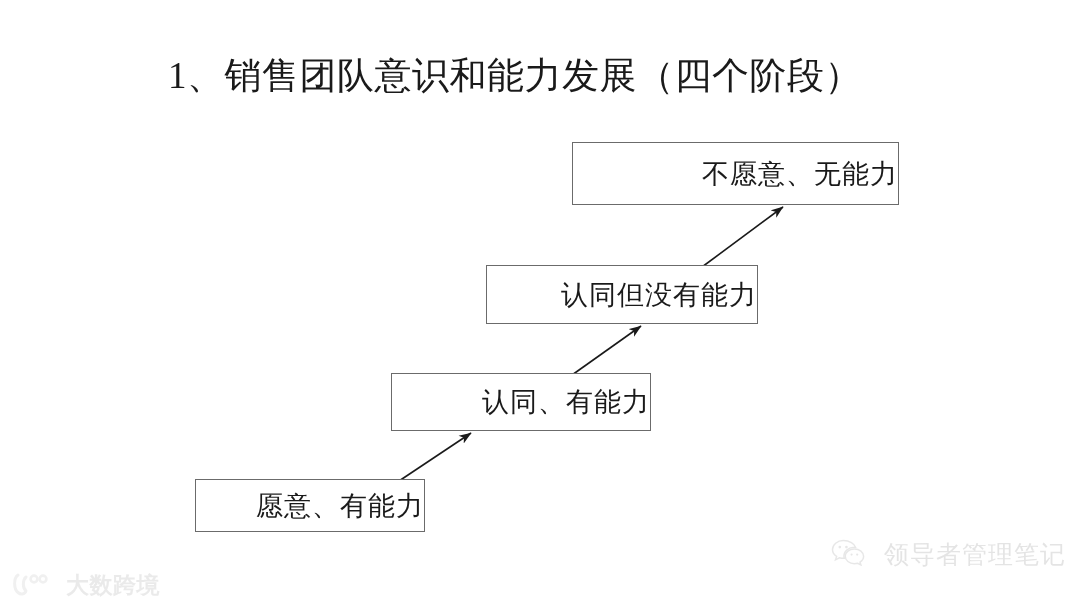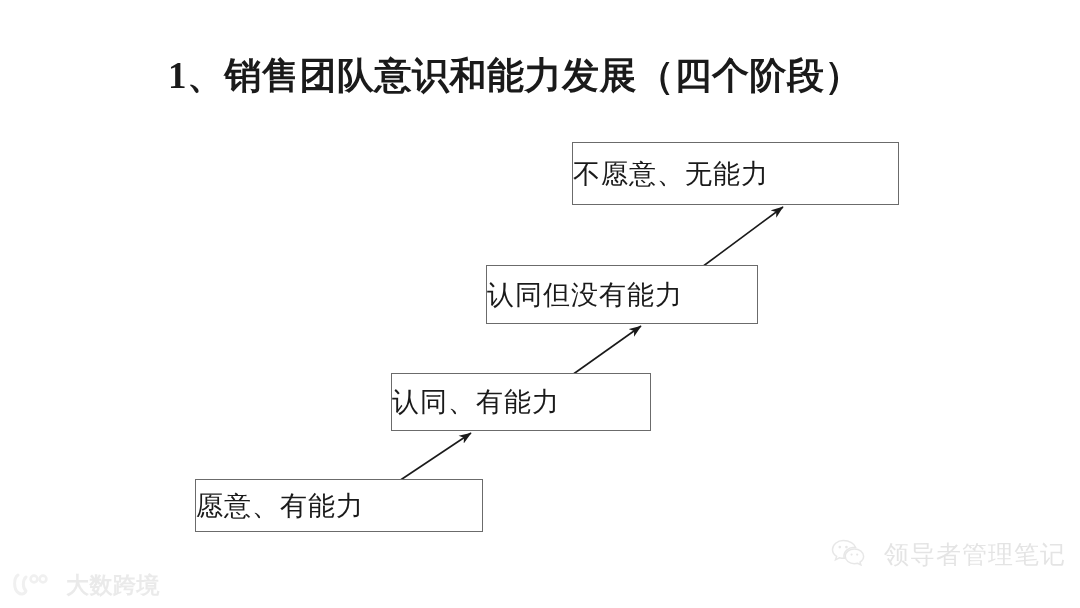--- a/index.html
+++ b/index.html
@@ -20,51 +20,50 @@
   #slide-title {
     position: absolute;
     left: 168px;
     top: 52px;
     font-size: 37px;
     line-height: 48px;
     color: #1a1a1a;
     white-space: nowrap;
     letter-spacing: 0.5px;
     font-family: "Liberation Serif", "DejaVu Serif", serif;
-    font-weight: bold;
   }
 
   
   #diagram {
     position: absolute;
     left: 0;
     top: 0;
     width: 1080px;
     height: 608px;
   }
 
   .stage-box {
     position: absolute;
     box-sizing: border-box;
     border: 1.6px solid #6b6b6b;
     background: #ffffff;
     display: flex;
     align-items: center;
-    justify-content: flex-start;
+    justify-content: flex-end;
     z-index: 2;
   }
   .stage-label {
     font-size: 27px;
     color: #1a1a1a;
     white-space: nowrap;
     letter-spacing: 1px;
     font-family: "Liberation Serif", "DejaVu Serif", serif;
   }
 
-  #box-stage-4 { left: 195px; top: 479px; width: 288px; height: 53px; }
+  #box-stage-4 { left: 195px; top: 479px; width: 230px; height: 53px; }
   #box-stage-3 { left: 391px; top: 373px; width: 260px; height: 58px; }
   #box-stage-2 { left: 486px; top: 265px; width: 272px; height: 59px; }
   #box-stage-1 { left: 572px; top: 142px; width: 327px; height: 63px; }
 
   #arrows {
     position: absolute;
     left: 0; top: 0;
     width: 1080px;
     height: 608px;
     z-index: 1;

